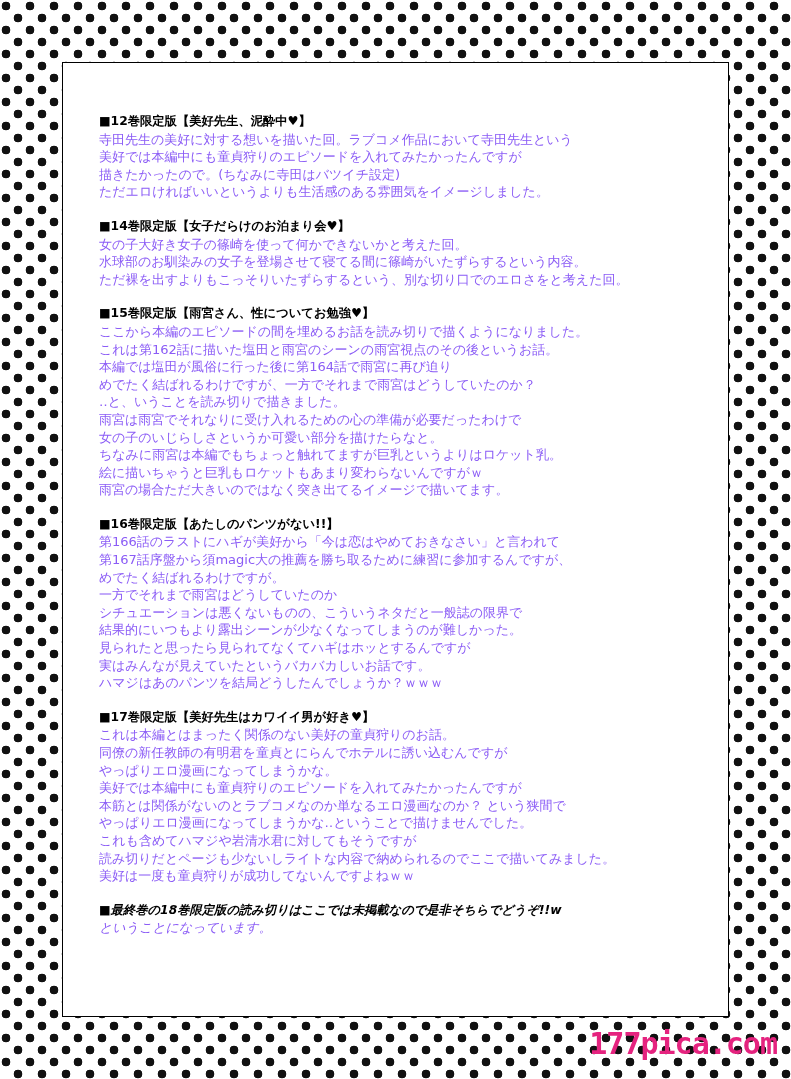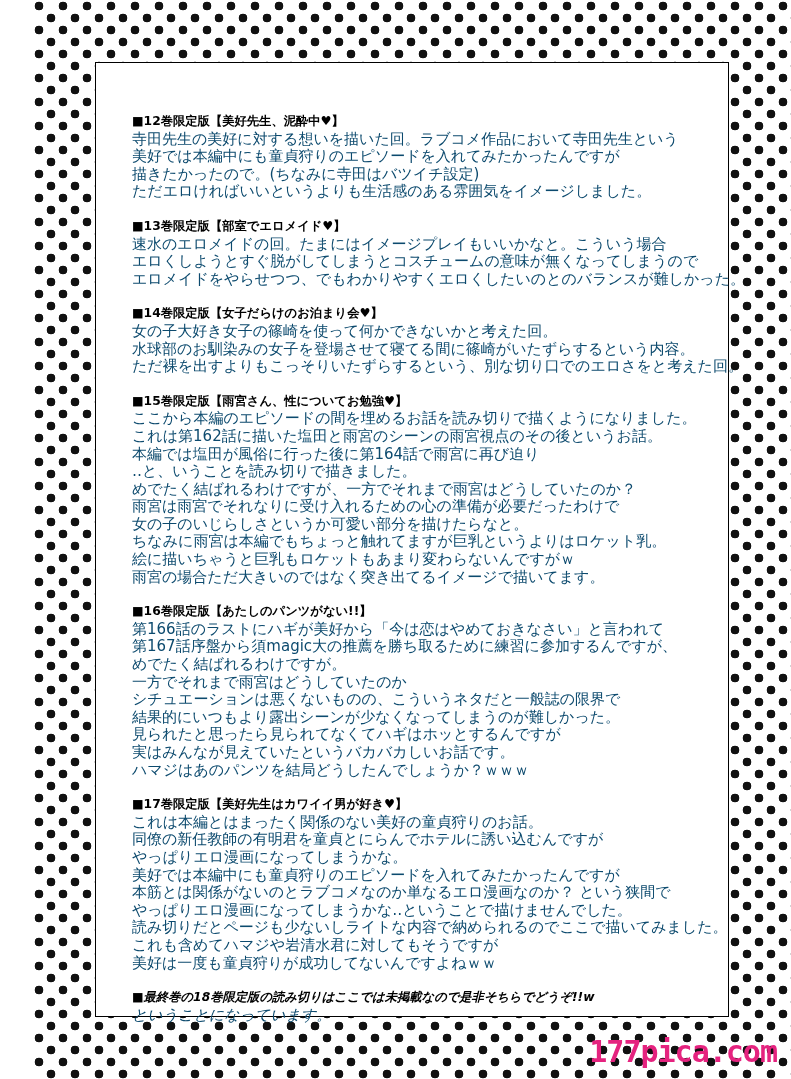--- a/index.html
+++ b/index.html
@@ -18,21 +18,20 @@
   
   #page {
     position: absolute;
     inset: 0;
     background-color: #ffffff;
     background-image:
       radial-gradient(circle at 6px 6px, #111111 4.2px, rgba(0,0,0,0) 4.6px),
       radial-gradient(circle at 18px 18px, #111111 4.2px, rgba(0,0,0,0) 4.6px);
     background-size: 24px 24px, 24px 24px;
     background-position: 0 0, 0 0;
-    margin-left: 33px;
   }
 
   
   #inner {
     position: absolute;
     left: 62px;
     top: 62px;
     right: 62px;
     bottom: 62px;
     background: #ffffff;
@@ -54,37 +53,37 @@
   .heading {
     font-size: 12.3px;
     line-height: 17.6px;
     color: #000000;
     font-weight: bold;
     white-space: pre;
     letter-spacing: 0px;
   }
 
   .line {
-    font-size: 15px;
+    font-size: 13px;
     line-height: 17.6px;
-    color: #0c4a6e;
+    color: #8b5cf6;
     white-space: pre;
     letter-spacing: 0px;
   }
 
   .final .line,
   .final .heading {
     line-height: 17.6px;
     font-style: italic;
   }
 
   #watermark {
     position: absolute;
     right: 14px;
-    bottom: 10px;
+    bottom: 18px;
     font-family: "DejaVu Sans Mono", "Liberation Mono", monospace;
     font-size: 30px;
     font-weight: bold;
     color: #e5237f;
     letter-spacing: -1px;
     white-space: pre;
   }
 </style>
 </head>
 <body>
@@ -94,41 +93,35 @@
     <div id="content">
 
       <div class="block">
         <div class="heading">■12巻限定版【美好先生、泥酔中♥】</div>
         <div class="line">寺田先生の美好に対する想いを描いた回。ラブコメ作品において寺田先生という</div>
         <div class="line">美好では本編中にも童貞狩りのエピソードを入れてみたかったんですが</div>
         <div class="line">描きたかったので。(ちなみに寺田はバツイチ設定)</div>
         <div class="line">ただエロければいいというよりも生活感のある雰囲気をイメージしました。</div>
       </div>
 
-      <div class="block">
-        <div class="heading">■13巻限定版【部室でエロメイド♥】</div>
-        <div class="line">速水のエロメイドの回。たまにはイメージプレイもいいかなと。こういう場合</div>
-        <div class="line">エロくしようとすぐ脱がしてしまうとコスチュームの意味が無くなってしまうので</div>
-        <div class="line">エロメイドをやらせつつ、でもわかりやすくエロくしたいのとのバランスが難しかった。</div>
-      </div>
 
       <div class="block">
         <div class="heading">■14巻限定版【女子だらけのお泊まり会♥】</div>
         <div class="line">女の子大好き女子の篠崎を使って何かできないかと考えた回。</div>
         <div class="line">水球部のお馴染みの女子を登場させて寝てる間に篠崎がいたずらするという内容。</div>
         <div class="line">ただ裸を出すよりもこっそりいたずらするという、別な切り口でのエロさをと考えた回。</div>
       </div>
 
       <div class="block">
         <div class="heading">■15巻限定版【雨宮さん、性についてお勉強♥】</div>
         <div class="line">ここから本編のエピソードの間を埋めるお話を読み切りで描くようになりました。</div>
         <div class="line">これは第162話に描いた塩田と雨宮のシーンの雨宮視点のその後というお話。</div>
         <div class="line">本編では塩田が風俗に行った後に第164話で雨宮に再び迫り</div>
+        <div class="line">めでたく結ばれるわけですが、一方でそれまで雨宮はどうしていたのか？</div>
         <div class="line">‥と、いうことを読み切りで描きました。</div>
-        <div class="line">めでたく結ばれるわけですが、一方でそれまで雨宮はどうしていたのか？</div>
         <div class="line">雨宮は雨宮でそれなりに受け入れるための心の準備が必要だったわけで</div>
         <div class="line">女の子のいじらしさというか可愛い部分を描けたらなと。</div>
         <div class="line">ちなみに雨宮は本編でもちょっと触れてますが巨乳というよりはロケット乳。</div>
         <div class="line">絵に描いちゃうと巨乳もロケットもあまり変わらないんですがｗ</div>
         <div class="line">雨宮の場合ただ大きいのではなく突き出てるイメージで描いてます。</div>
       </div>
 
       <div class="block">
         <div class="heading">■16巻限定版【あたしのパンツがない!!】</div>
         <div class="line">第166話のラストにハギが美好から「今は恋はやめておきなさい」と言われて</div>
@@ -143,22 +136,22 @@
       </div>
 
       <div class="block">
         <div class="heading">■17巻限定版【美好先生はカワイイ男が好き♥】</div>
         <div class="line">これは本編とはまったく関係のない美好の童貞狩りのお話。</div>
         <div class="line">同僚の新任教師の有明君を童貞とにらんでホテルに誘い込むんですが</div>
         <div class="line">やっぱりエロ漫画になってしまうかな。</div>
         <div class="line">美好では本編中にも童貞狩りのエピソードを入れてみたかったんですが</div>
         <div class="line">本筋とは関係がないのとラブコメなのか単なるエロ漫画なのか？ という狭間で</div>
         <div class="line">やっぱりエロ漫画になってしまうかな‥ということで描けませんでした。</div>
+        <div class="line">これも含めてハマジや岩清水君に対してもそうですが</div>
         <div class="line">読み切りだとページも少ないしライトな内容で納められるのでここで描いてみました。</div>
-        <div class="line">これも含めてハマジや岩清水君に対してもそうですが</div>
         <div class="line">美好は一度も童貞狩りが成功してないんですよねｗｗ</div>
       </div>
 
       <div class="block final">
         <div class="heading">■最終巻の18巻限定版の読み切りはここでは未掲載なので是非そちらでどうぞ!!w</div>
         <div class="line">ということになっています。</div>
       </div>
 
     </div>
   </div>

